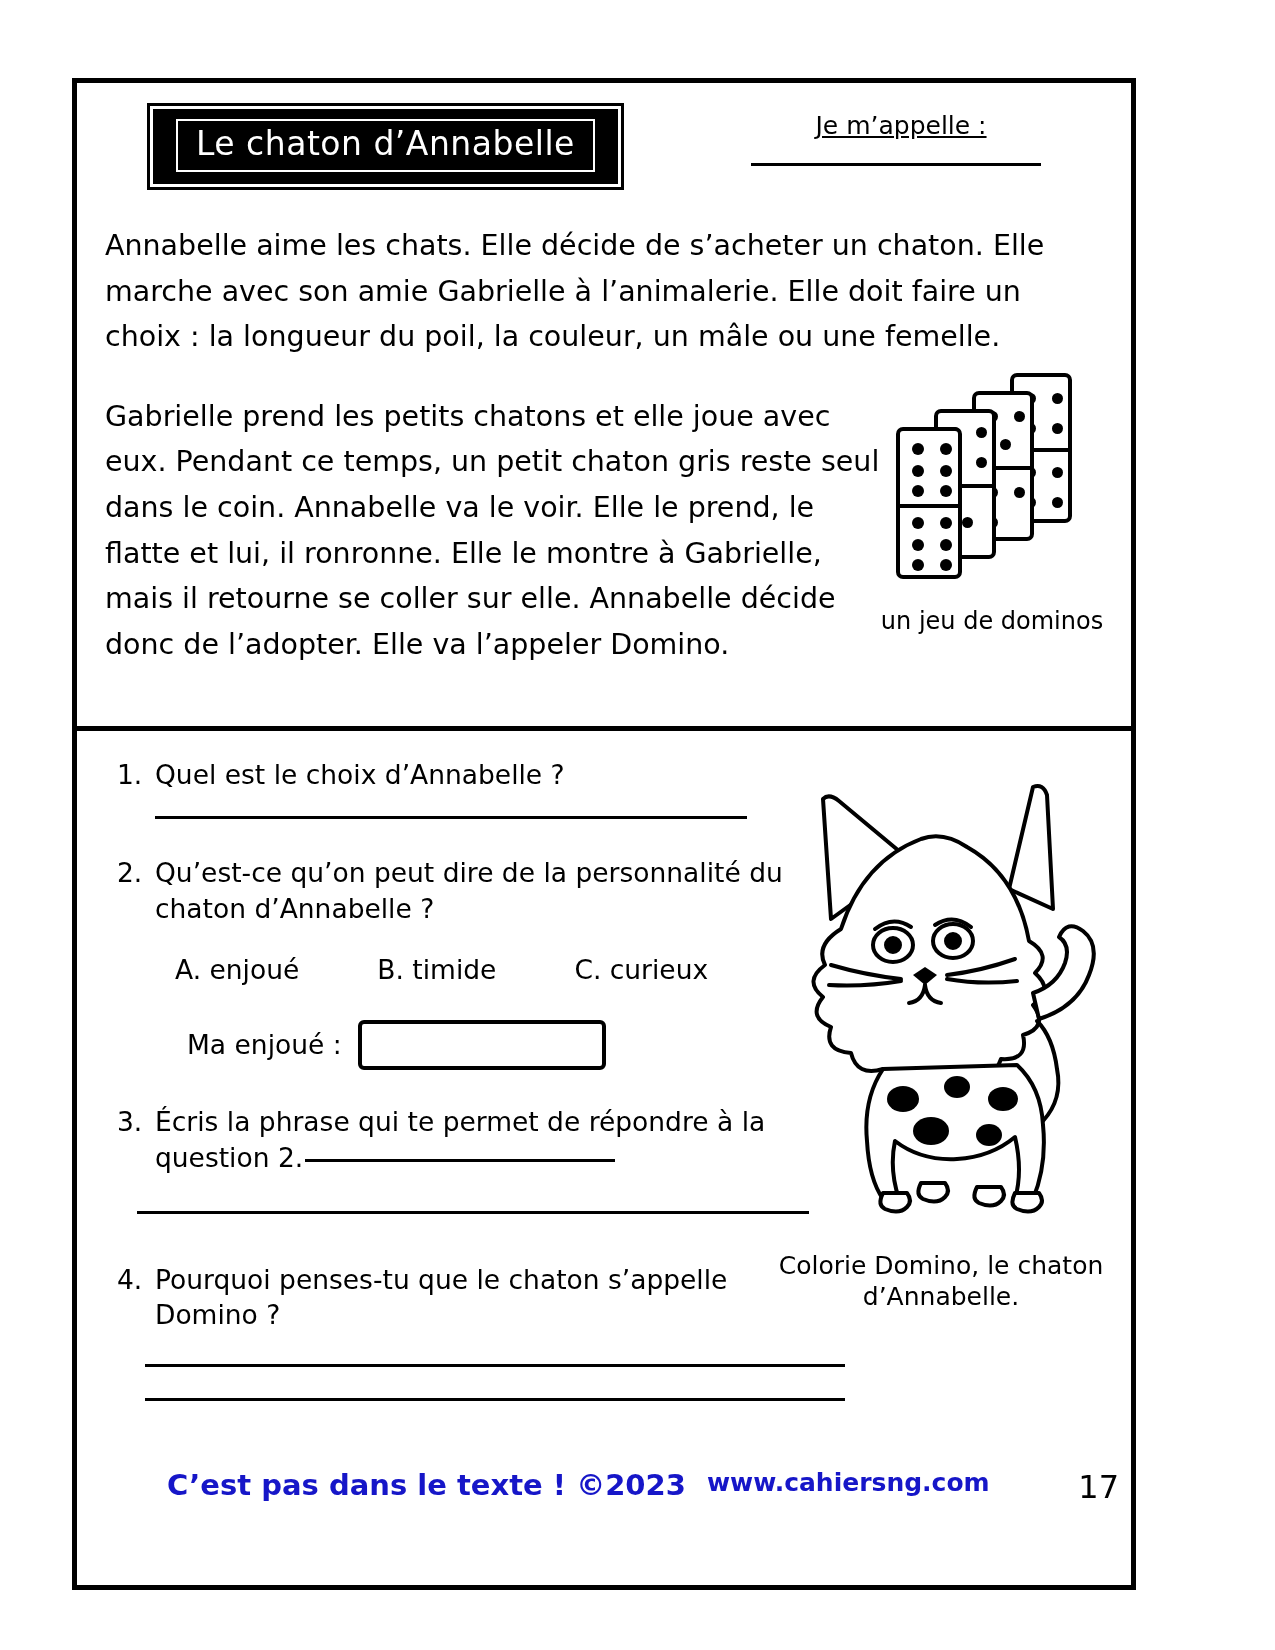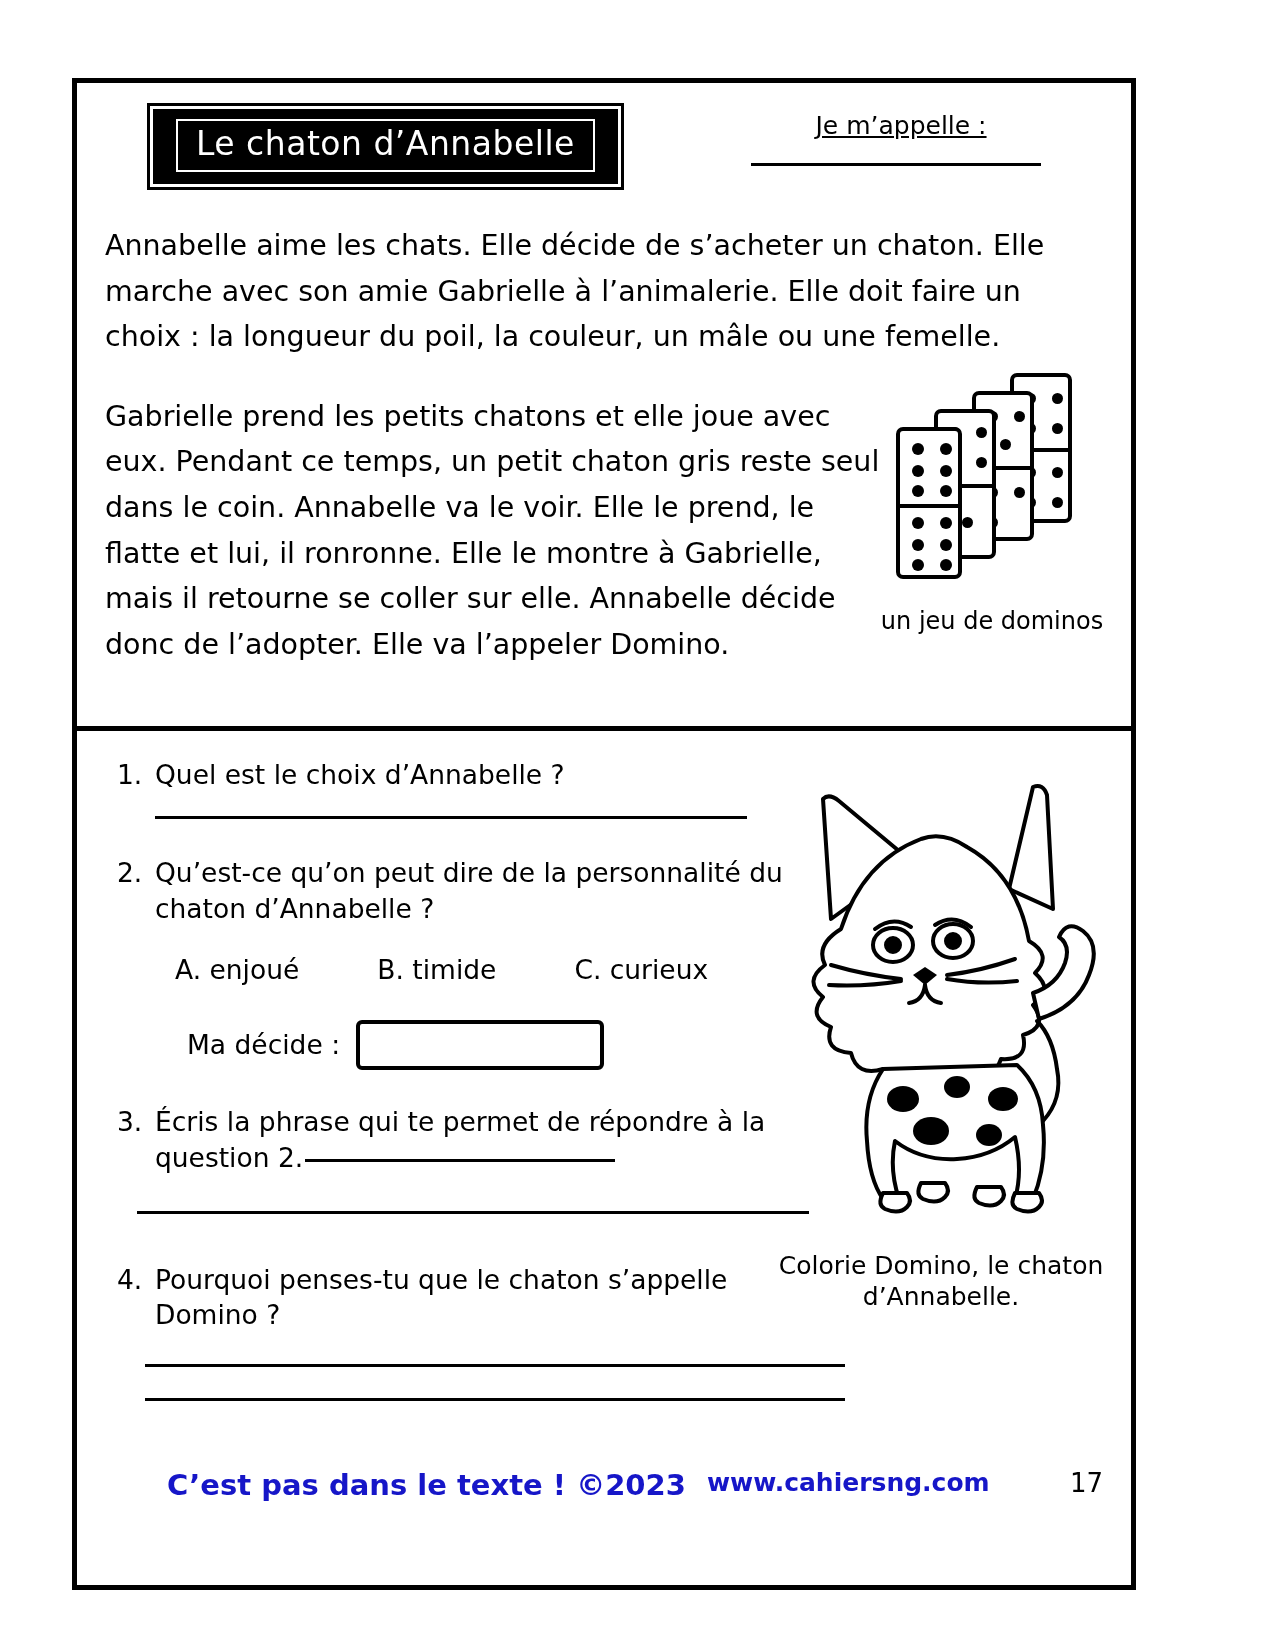--- a/index.html
+++ b/index.html
@@ -243,23 +243,23 @@
   .footer-right {
     position: absolute;
     left: 630px;
     top: 0;
     color: #1616c8;
     font-weight: bold;
     font-size: 25px;
   }
   .page-number {
     position: absolute;
-    right: 28px;
+    right: 12px;
     top: 0;
-    font-size: 26px;
+    font-size: 32px;
   }
 </style>
 </head>
 <body>
 
 <div class="page">
 
   <div class="top-section">
 
     <div class="title-wrap">
@@ -346,21 +346,21 @@
         <div class="q-row">
           <span class="q-num">2.</span>
           <span class="q-text">Qu’est-ce qu’on peut dire de la personnalité du chaton d’Annabelle ?</span>
         </div>
         <div class="choices">
           <span class="choice">A.  enjoué</span>
           <span class="choice">B. timide</span>
           <span class="choice">C. curieux</span>
         </div>
         <div class="ma-reponse-row">
-          <span class="ma-reponse-label">Ma décide :</span>
+          <span class="ma-reponse-label">Ma enjoué :</span>
           <span class="answer-box"></span>
         </div>
       </div>
 
       <div class="q" style="margin-top:34px;">
         <div class="q-row">
           <span class="q-num">3.</span>
           <span class="q-text"><span>Écris la phrase qui te permet de répondre à la question 2.</span><span class="q3-inline-line"></span></span>
         </div>
         <div class="full-line"></div>

